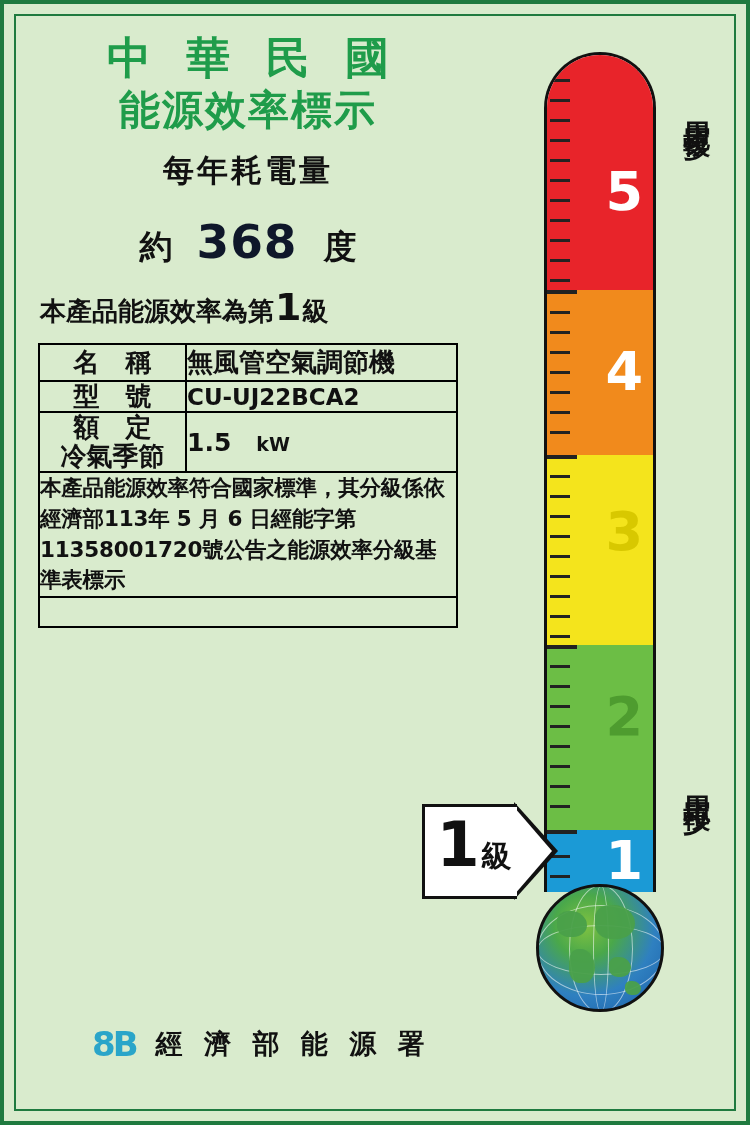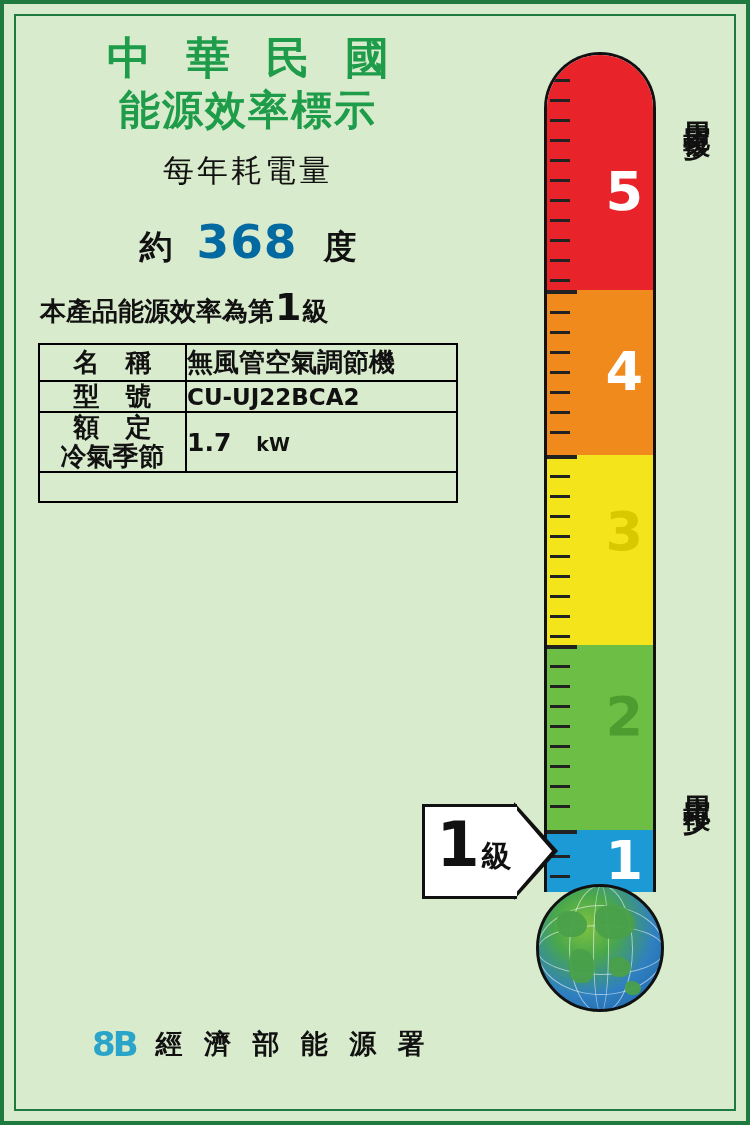--- a/index.html
+++ b/index.html
@@ -52,42 +52,42 @@
     font-size: 41px;
     font-weight: bold;
     color: #1f9c4a;
     text-align: center;
     letter-spacing: 2px;
     line-height: 1.15;
     margin-top: 2px;
   }
   .annual-label {
     font-size: 31px;
-    font-weight: normal;
+    font-weight: bold;
     color: #111;
     text-align: center;
     letter-spacing: 3px;
     margin-top: 16px;
   }
   .consumption-row {
     display: flex;
     align-items: baseline;
     justify-content: center;
     margin-top: 22px;
   }
   .cons-approx {
     font-size: 33px;
     font-weight: bold;
     color: #111;
     margin-right: 24px;
   }
   .cons-value {
     font-size: 47px;
     font-weight: bold;
-    color: #0369a1;
+    color: #0f172a;
     letter-spacing: 1px;
   }
   .cons-unit {
     font-size: 33px;
     font-weight: bold;
     color: #111;
     margin-left: 26px;
   }
   .grade-sentence {
     display: flex;
@@ -377,23 +377,26 @@
       <tr>
         <td class="cell-key">型　號</td>
         <td class="cell-val model">CU-UJ22BCA2</td>
       </tr>
       <tr>
         <td class="cell-key">
           <div>額　定</div>
           <div>冷氣季節</div>
         </td>
         <td class="cell-val">
-          <span class="num">1.7</span>
+          <span class="num">1.5</span>
           <span class="unit">kW</span>
         </td>
+      </tr>
+      <tr>
+        <td class="note-cell" colspan="2">本產品能源效率符合國家標準，其分級係依經濟部113年 5 月 6 日經能字第11358001720號公告之能源效率分級基準表標示</td>
       </tr>
       <tr>
         <td class="blank-cell" colspan="2"></td>
       </tr>
     </tbody>
       </table>
   </div>
 
   <div class="footer">
     <span class="footer-logo">8B</span>

